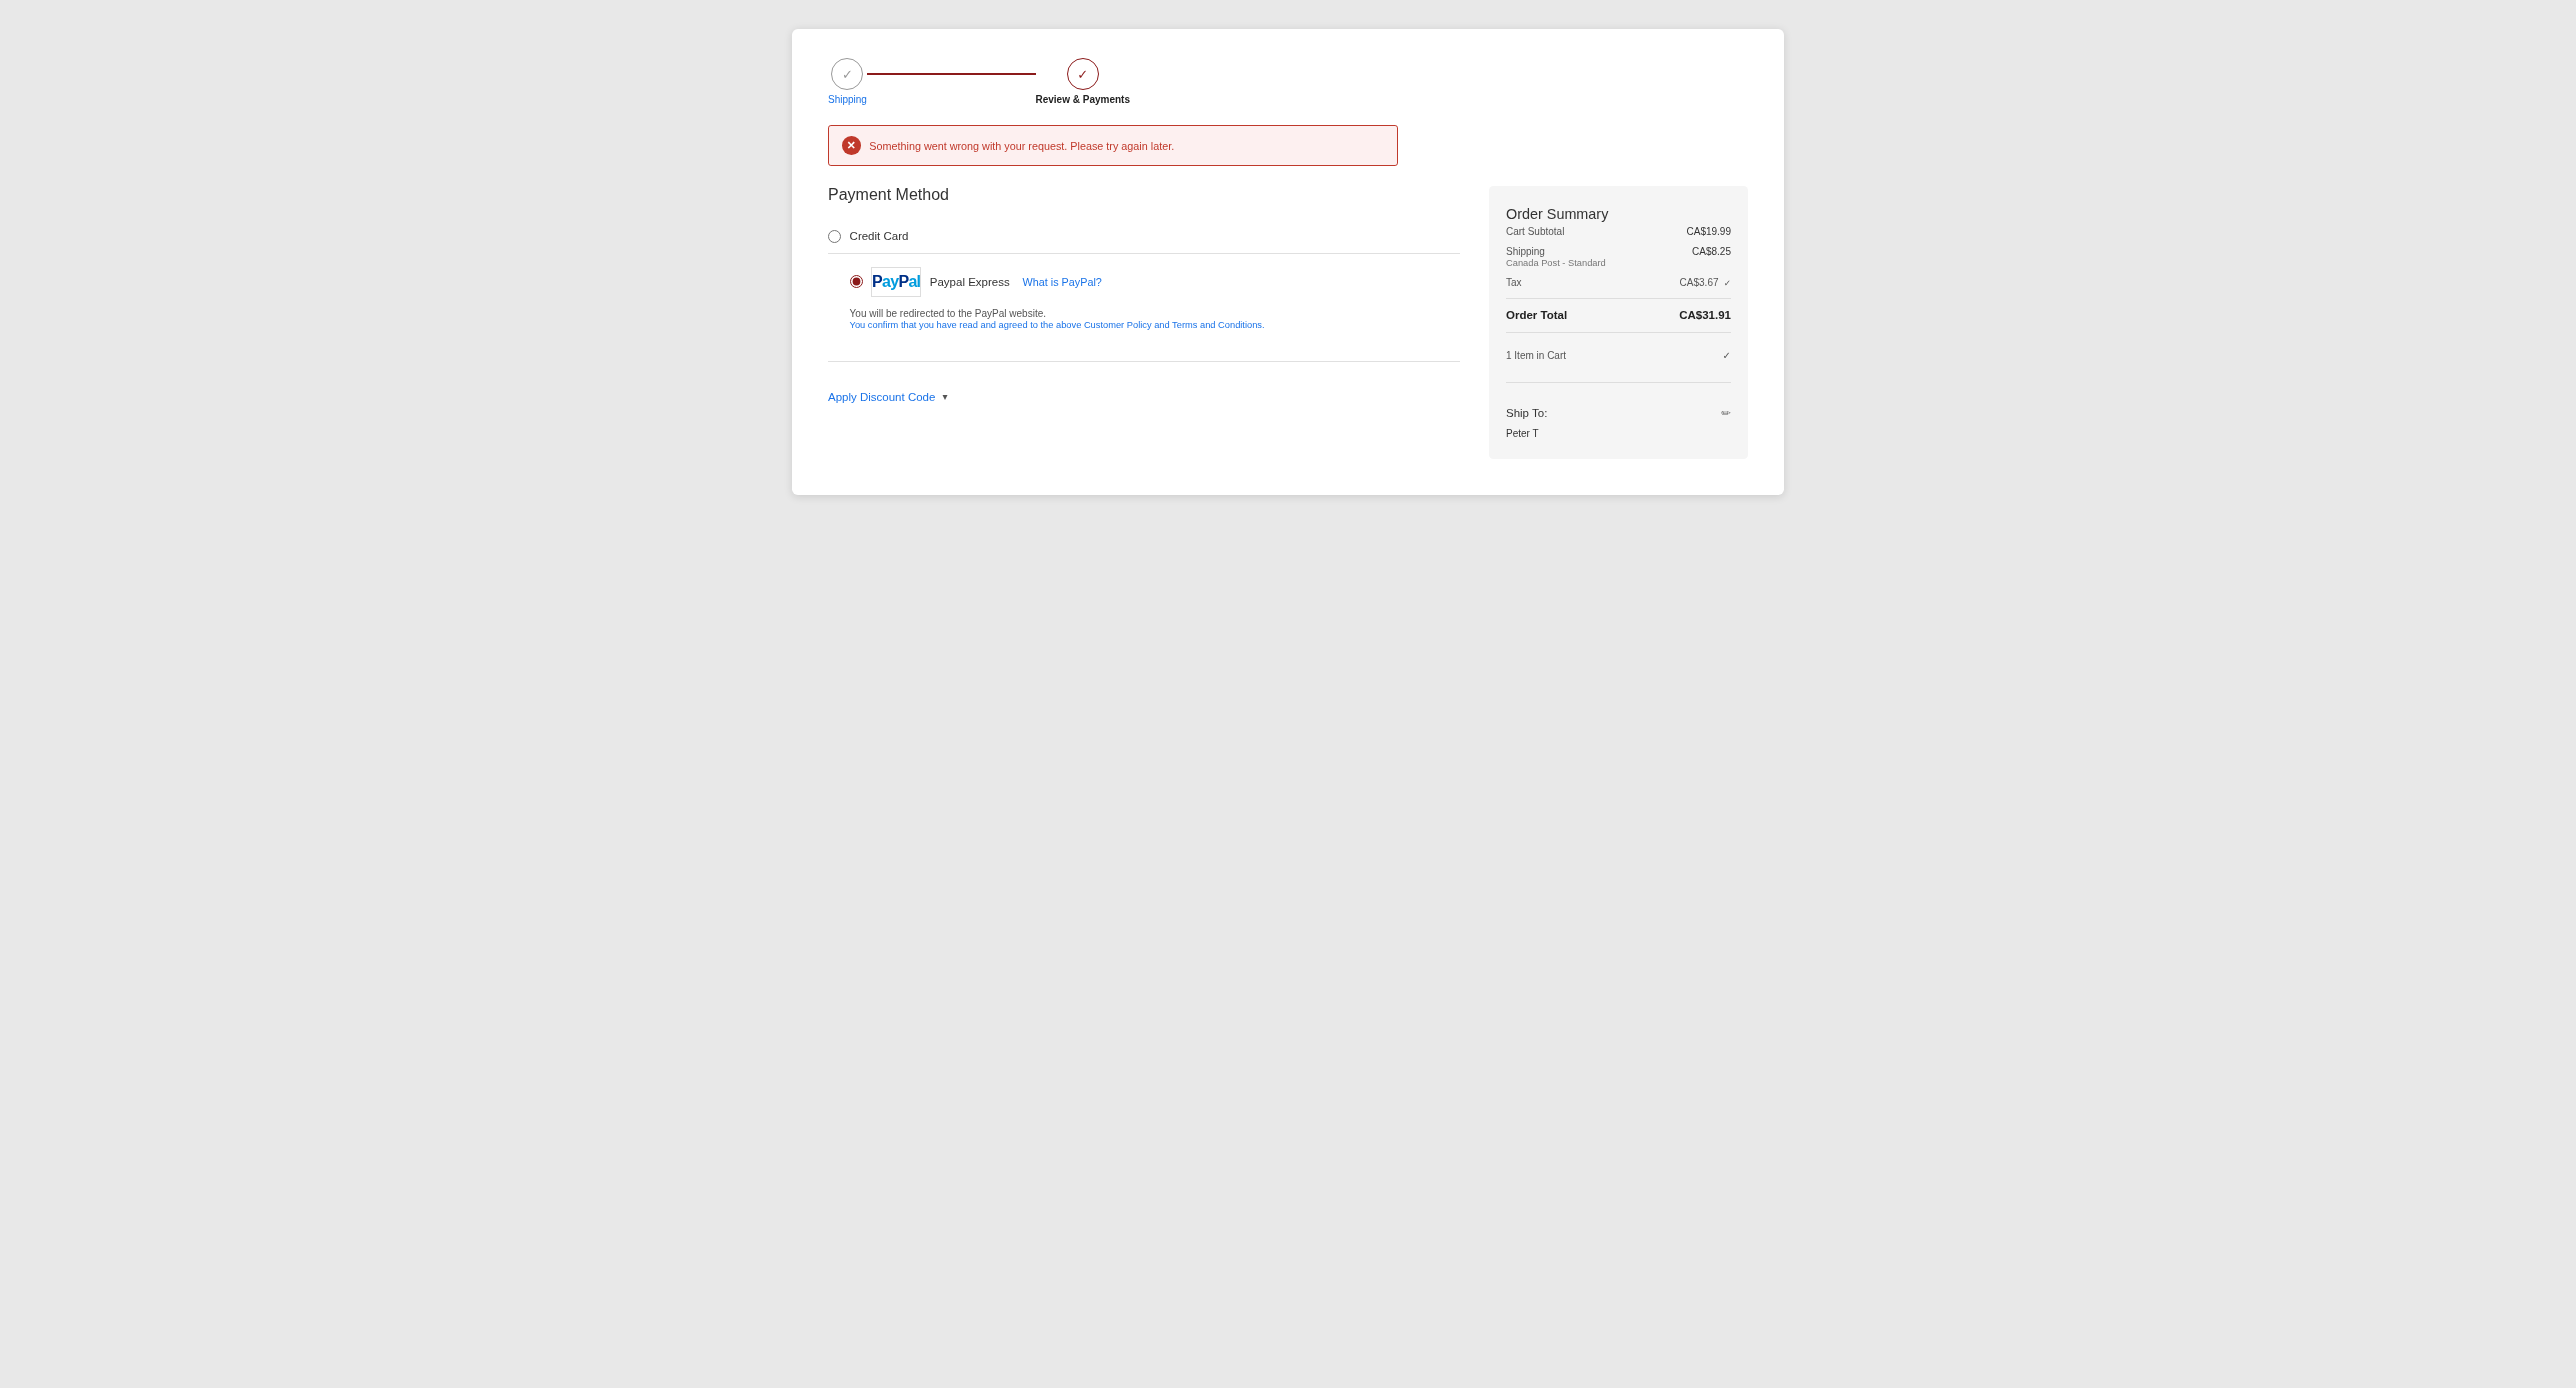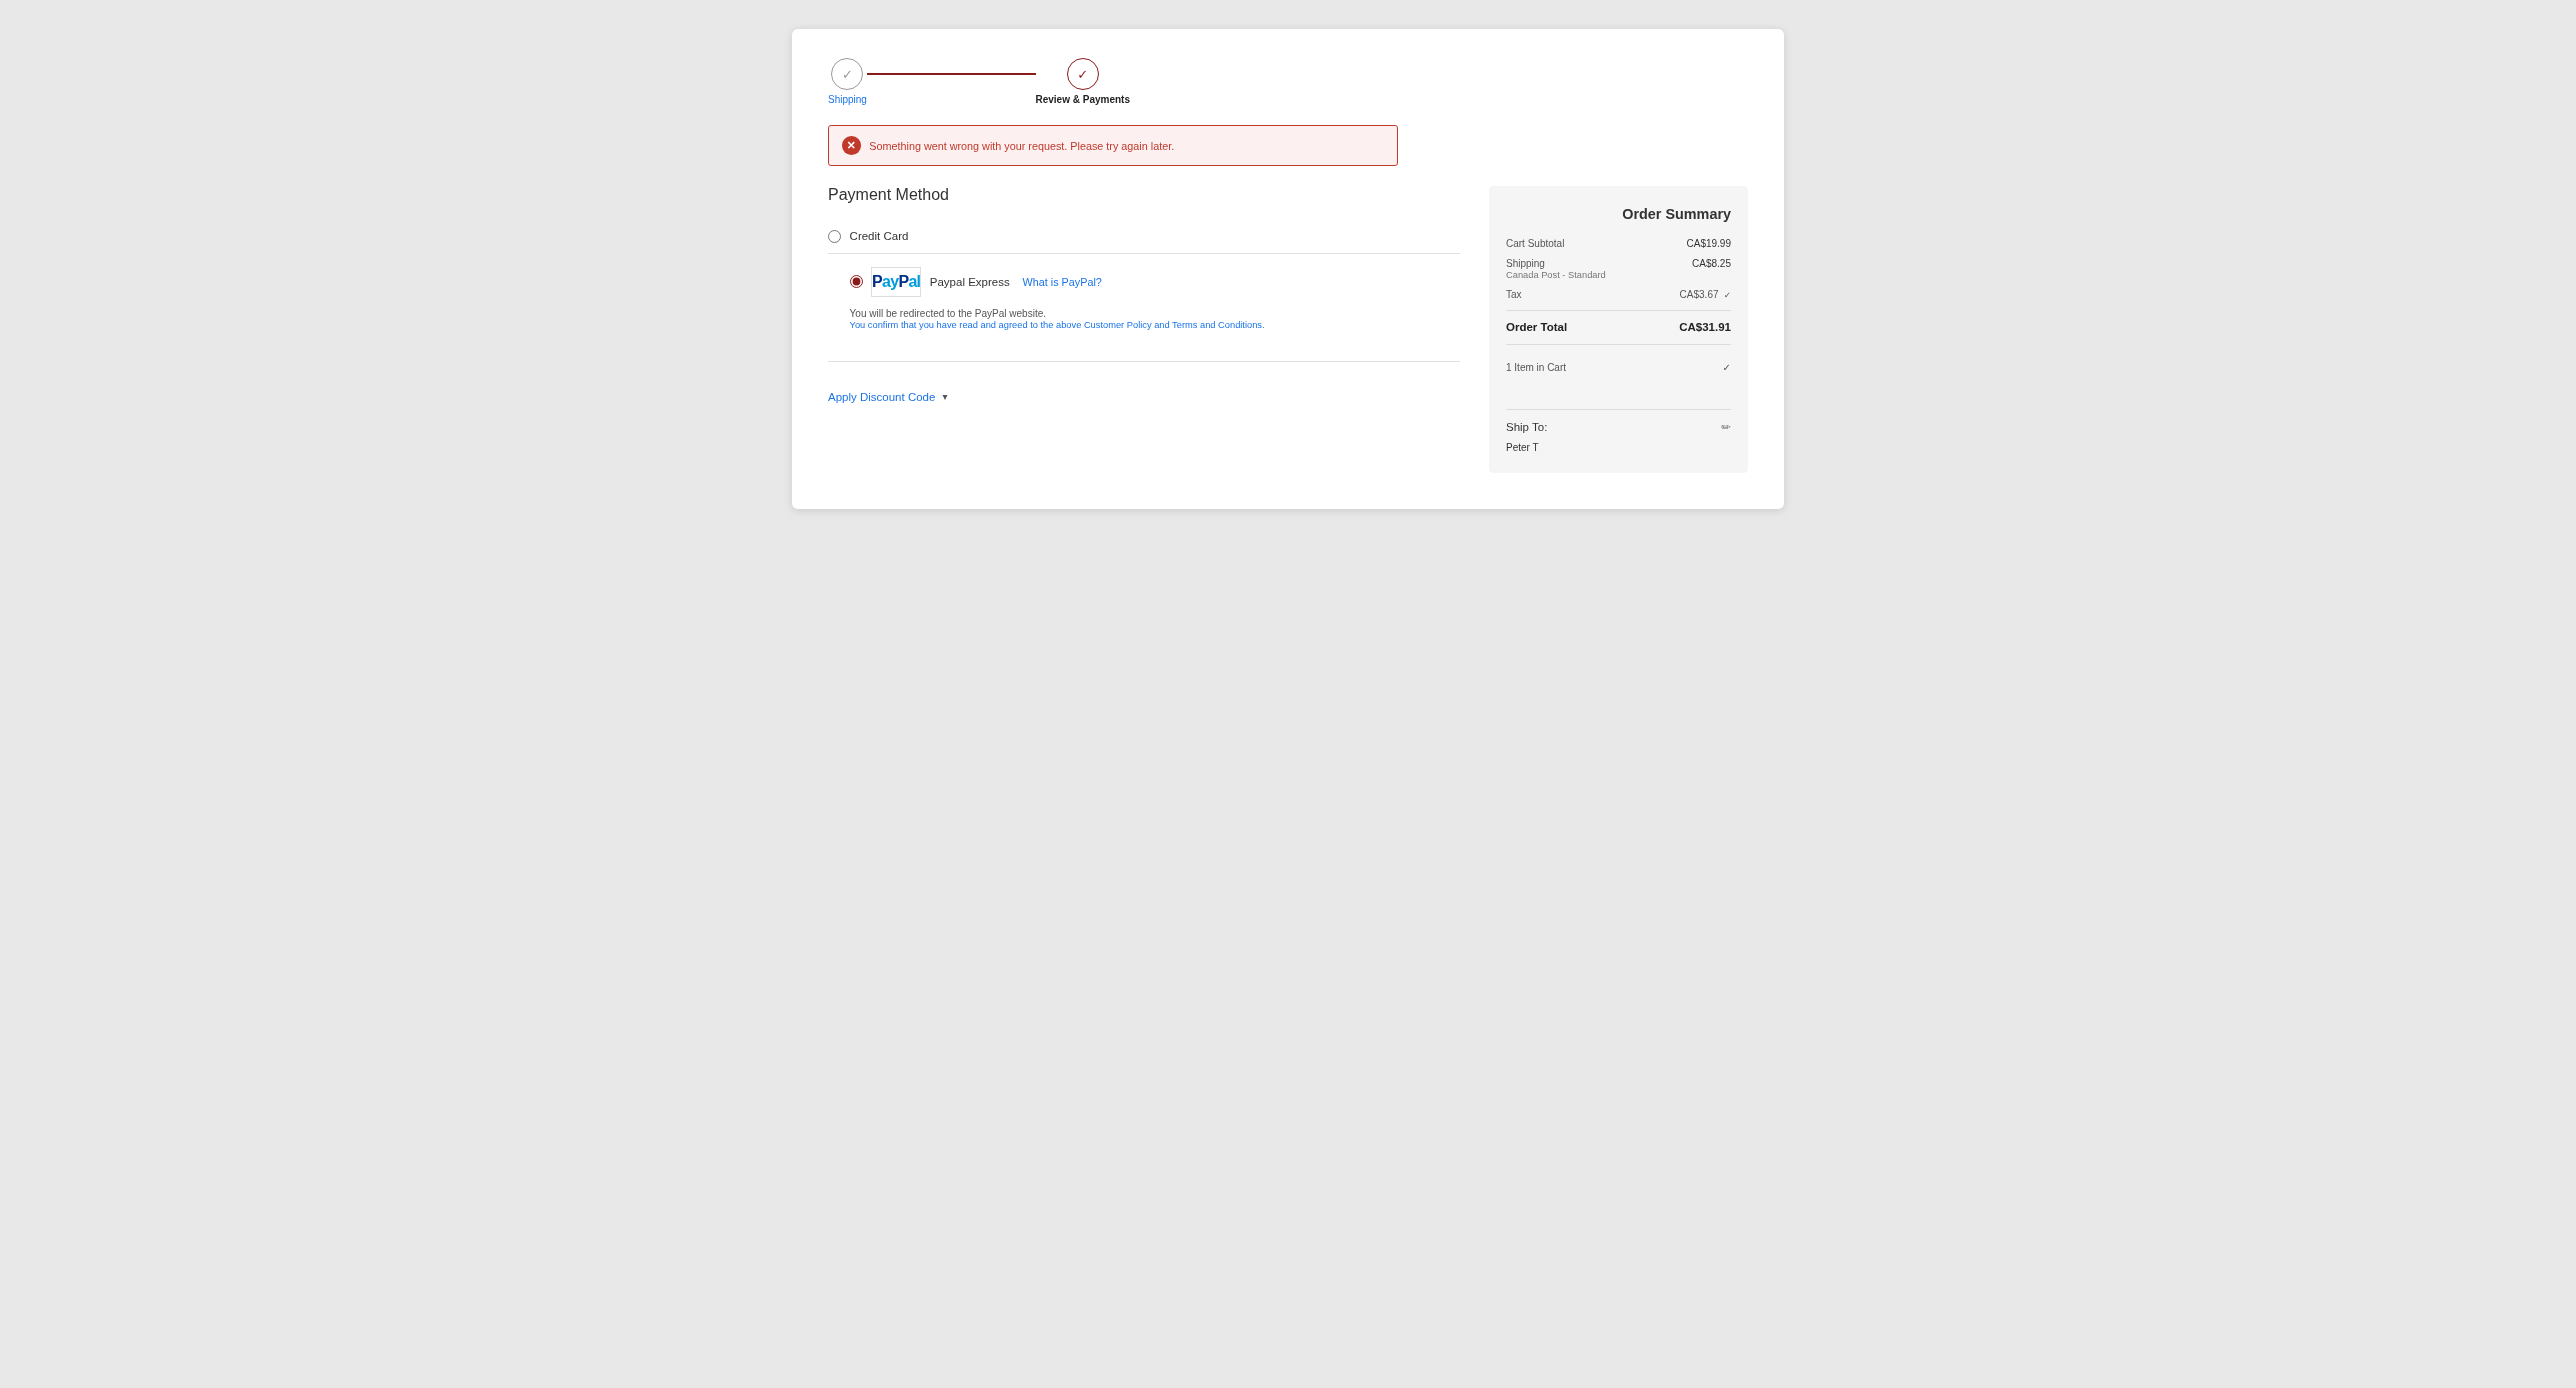--- a/index.html
+++ b/index.html
@@ -218,23 +218,22 @@
 
     
     .order-summary-box {
       background: #f5f5f5;
       border-radius: 4.3px;
       padding: 20px 17px;
     }
     .order-summary-title {
       font-size: 14.4px;
       color: #333;
-      font-weight: 700;
-      margin-bottom: 16px;
-      text-align: right;
+      font-weight: 400;
+      margin-bottom: 4px;
     }
     .summary-row {
       display: flex;
       justify-content: space-between;
       align-items: flex-start;
       margin-bottom: 8.6px;
       font-size: 10px;
       color: #555;
     }
     .summary-row .label { color: #555; }
@@ -278,22 +277,22 @@
       font-size: 10px;
       color: #555;
       padding: 7.2px 0;
       cursor: pointer;
     }
     .cart-chevron {
       font-size: 10px;
       color: #555;
     }
     .ship-to-section {
-      margin-top: 29px;
-      padding-top: 10px;
+      margin-top: 14px;
+      padding-top: 23px;
       border-top: 0.7px solid #ddd;
     }
     .ship-to-header {
       display: flex;
       justify-content: space-between;
       align-items: center;
       margin-bottom: 7.2px;
     }
     .ship-to-title {
       font-size: 11.5px;

